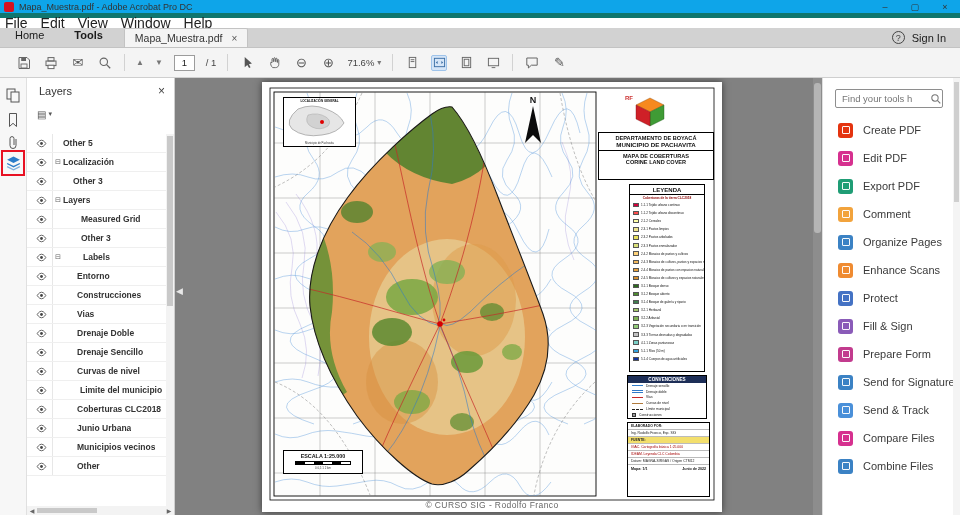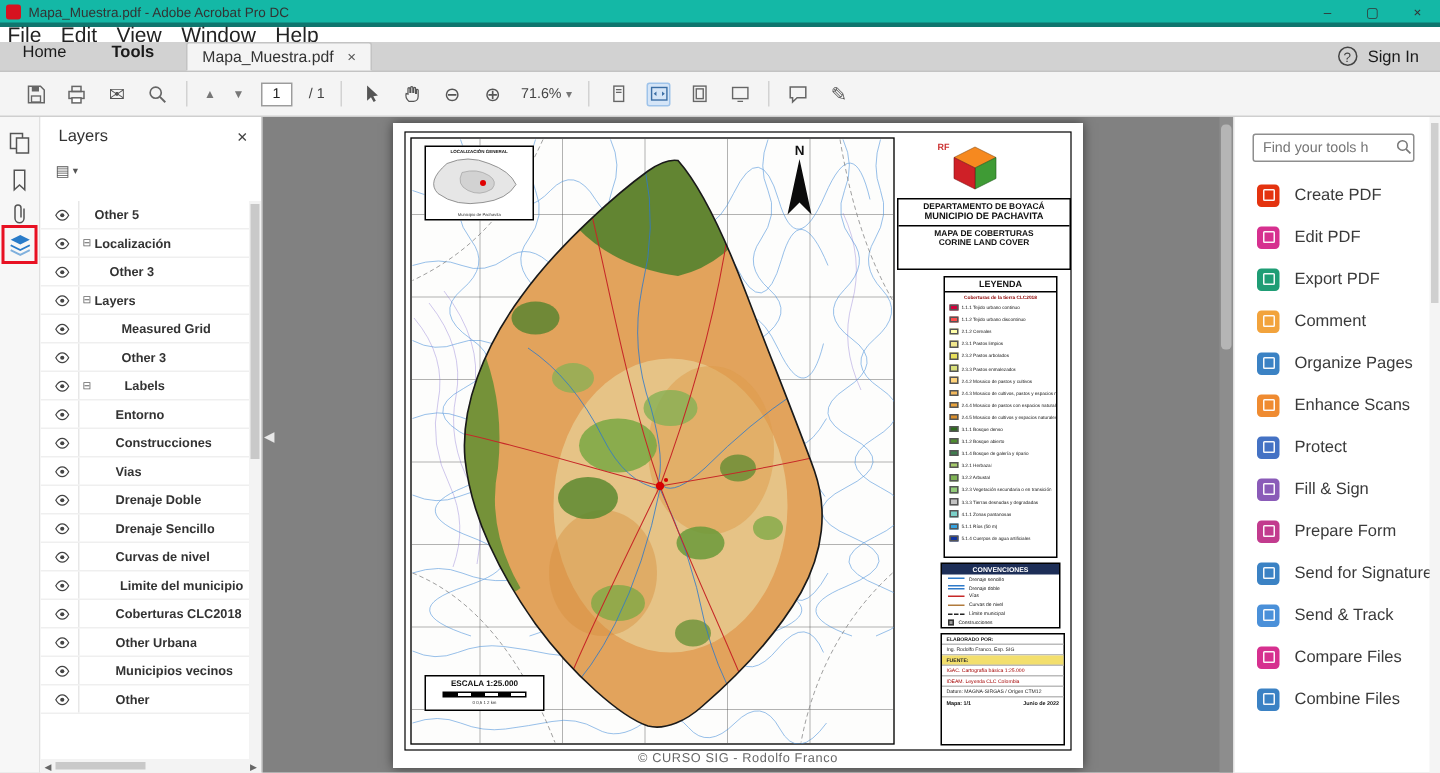--- a/index.html
+++ b/index.html
@@ -1,21 +1,21 @@
 <!DOCTYPE html>
 <html><head>
 <meta charset="utf-8">
 <style>
   * { margin:0; padding:0; box-sizing:border-box; }
   html,body { width:960px; height:515px; overflow:hidden;
     font-family:"Liberation Sans", sans-serif; background:#fff; }
 
   
   #titlebar { position:absolute; left:0; top:0; width:960px; height:18px;
-    background:#14b8a6; border-bottom:3px solid #0f766e; display:flex; align-items:center; }
+    background:#0ea5e9; border-bottom:5px solid #0f766e; display:flex; align-items:center; }
   #titlebar .app-ico { width:10px; height:10px; background:#d6121f; border-radius:2px;
     margin:0 5px 0 4px; flex:none; }
   #titlebar .ttl { font-size:9px; color:#333; }
   #titlebar .win-controls { margin-left:auto; display:flex; height:100%; }
   #titlebar .win-btn { width:30px; height:100%; display:flex; align-items:center;
     justify-content:center; font-size:9px; color:#333; cursor:pointer; }
 
   
   #menubar { position:absolute; left:0; top:18px; width:960px; height:10px;
     background:#fff; display:flex; align-items:center; padding-left:5px; }
@@ -489,21 +489,21 @@
       </div>
 
       <div class="layer-row">
         <span class="eye">
           <svg width="11" height="9" viewBox="0 0 11 9" style="margin-left:2px">
             <path d="M5.5 1.2 C3 1.2 1.2 4.5 1.2 4.5 s1.8 3.3 4.3 3.3 4.3-3.3 4.3-3.3 -1.8-3.3-4.3-3.3z" fill="none" stroke="#444" stroke-width="0.8"></path>
             <circle cx="5.5" cy="4.5" r="1.4" fill="#444"></circle>
           </svg>
         </span>
         <span class="lmark"></span>
-        <span class="lname" style="margin-left: 14px;">Other Urbana</span>
+        <span class="lname" style="margin-left: 14px;">Junio Urbana</span>
       </div>
 
       <div class="layer-row">
         <span class="eye">
           <svg width="11" height="9" viewBox="0 0 11 9" style="margin-left:2px">
             <path d="M5.5 1.2 C3 1.2 1.2 4.5 1.2 4.5 s1.8 3.3 4.3 3.3 4.3-3.3 4.3-3.3 -1.8-3.3-4.3-3.3z" fill="none" stroke="#444" stroke-width="0.8"></path>
             <circle cx="5.5" cy="4.5" r="1.4" fill="#444"></circle>
           </svg>
         </span>
         <span class="lmark"></span>

